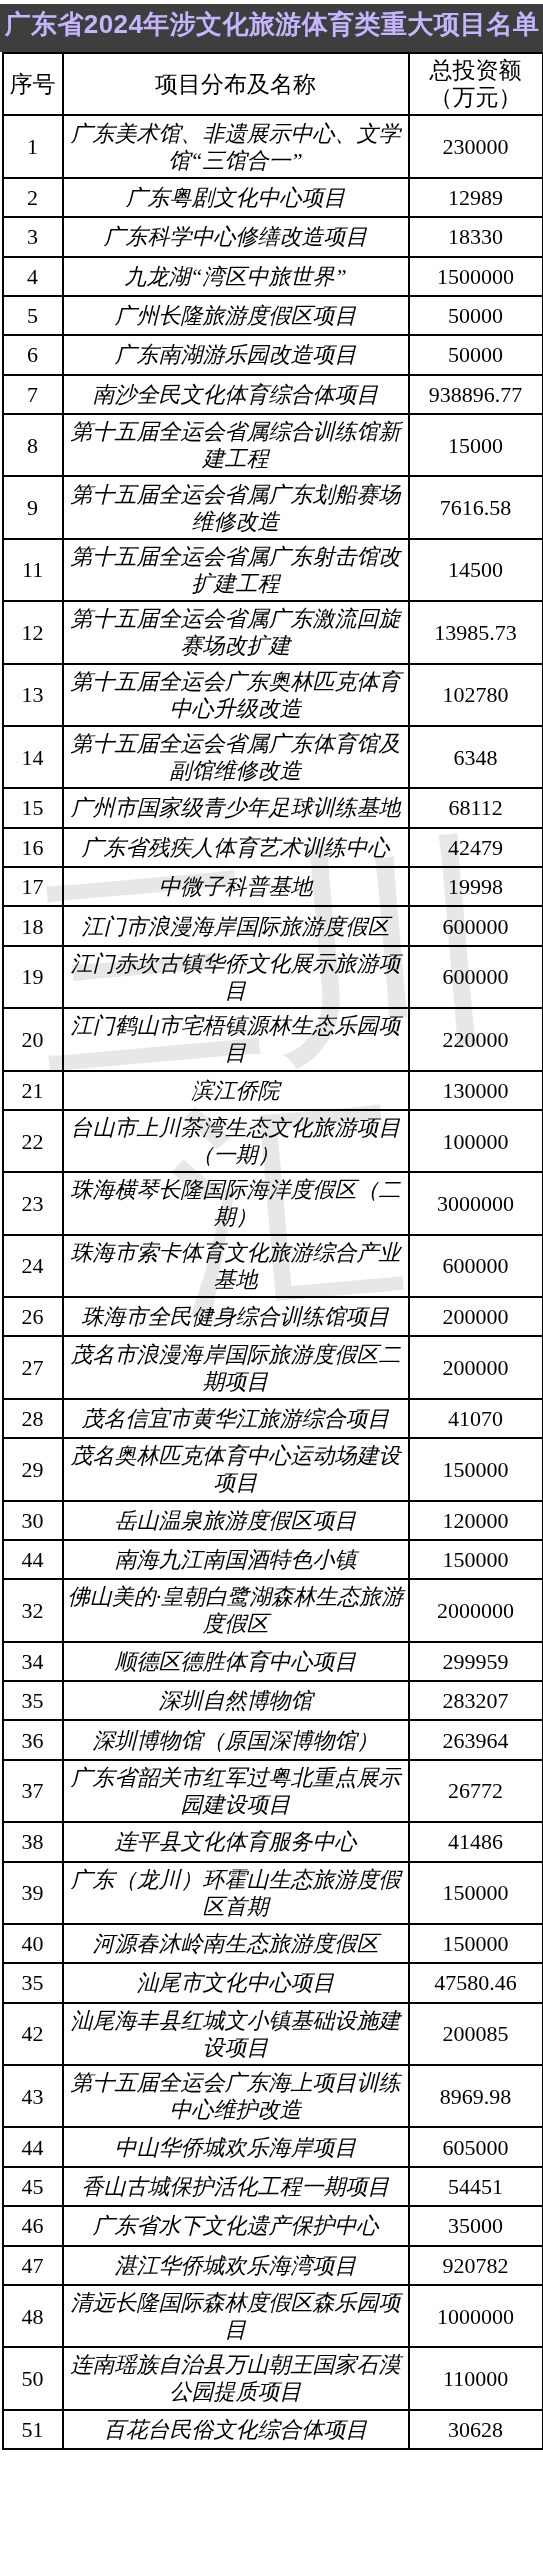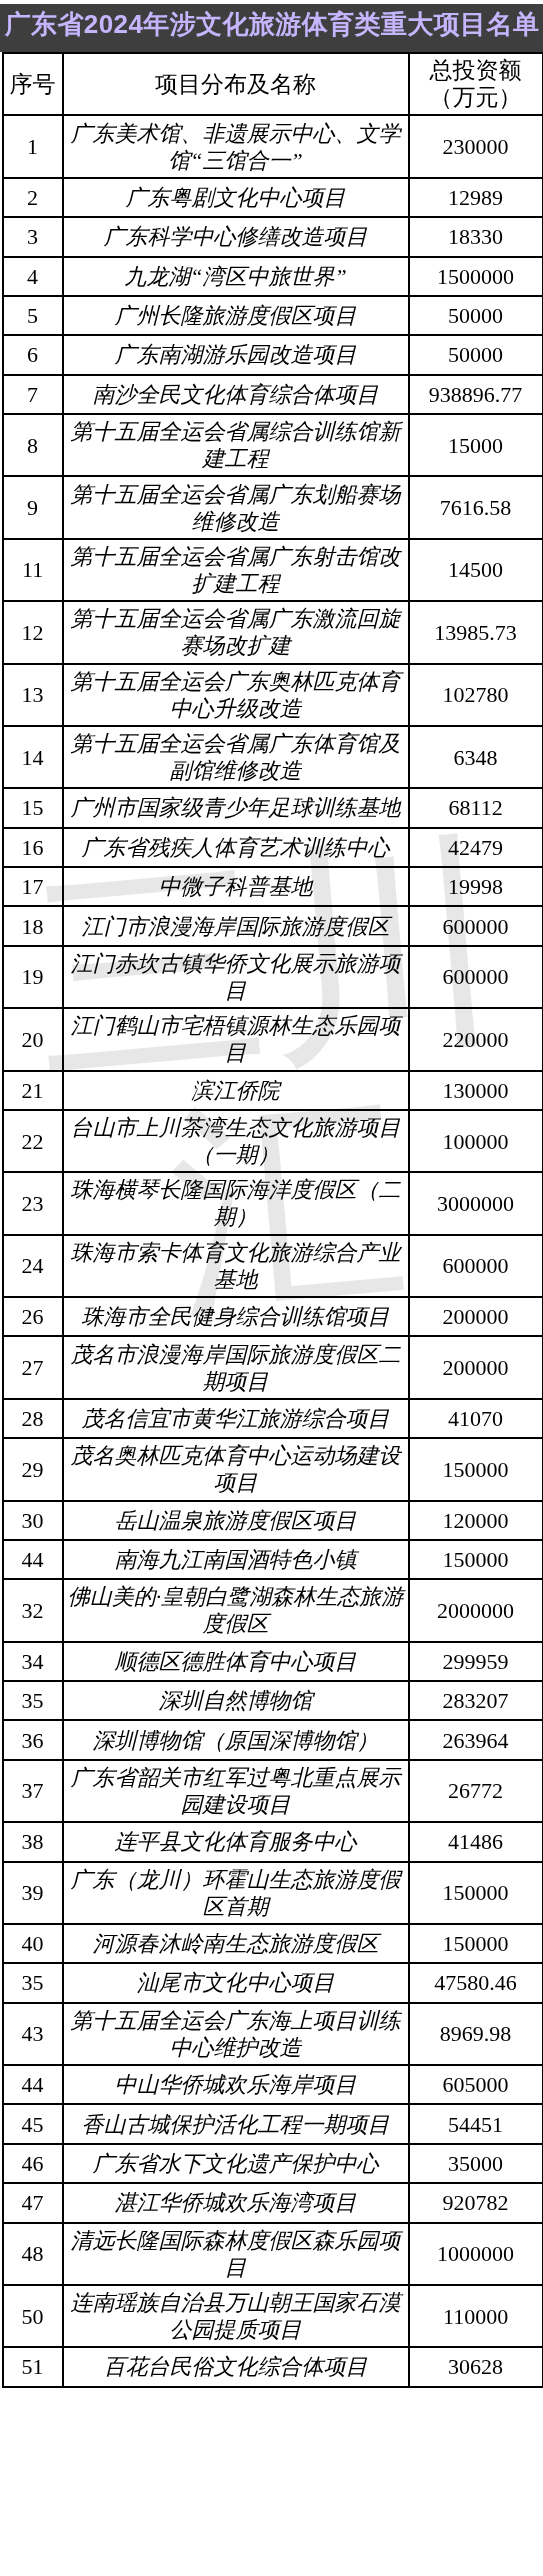--- a/index.html
+++ b/index.html
@@ -290,20 +290,25 @@
           <td class="num-cell">40</td>
           <td class="name-cell">河源春沐岭南生态旅游度假区</td>
           <td class="num-cell">150000</td>
         </tr>
         <tr>
           <td class="num-cell">35</td>
           <td class="name-cell">汕尾市文化中心项目</td>
           <td class="num-cell">47580.46</td>
         </tr>
         <tr>
+          <td class="num-cell">42</td>
+          <td class="name-cell">汕尾海丰县红城文小镇基础设施建设项目</td>
+          <td class="num-cell">200085</td>
+        </tr>
+        <tr>
           <td class="num-cell">43</td>
           <td class="name-cell">第十五届全运会广东海上项目训练中心维护改造</td>
           <td class="num-cell">8969.98</td>
         </tr>
         <tr>
           <td class="num-cell">44</td>
           <td class="name-cell">中山华侨城欢乐海岸项目</td>
           <td class="num-cell">605000</td>
         </tr>
         <tr>

